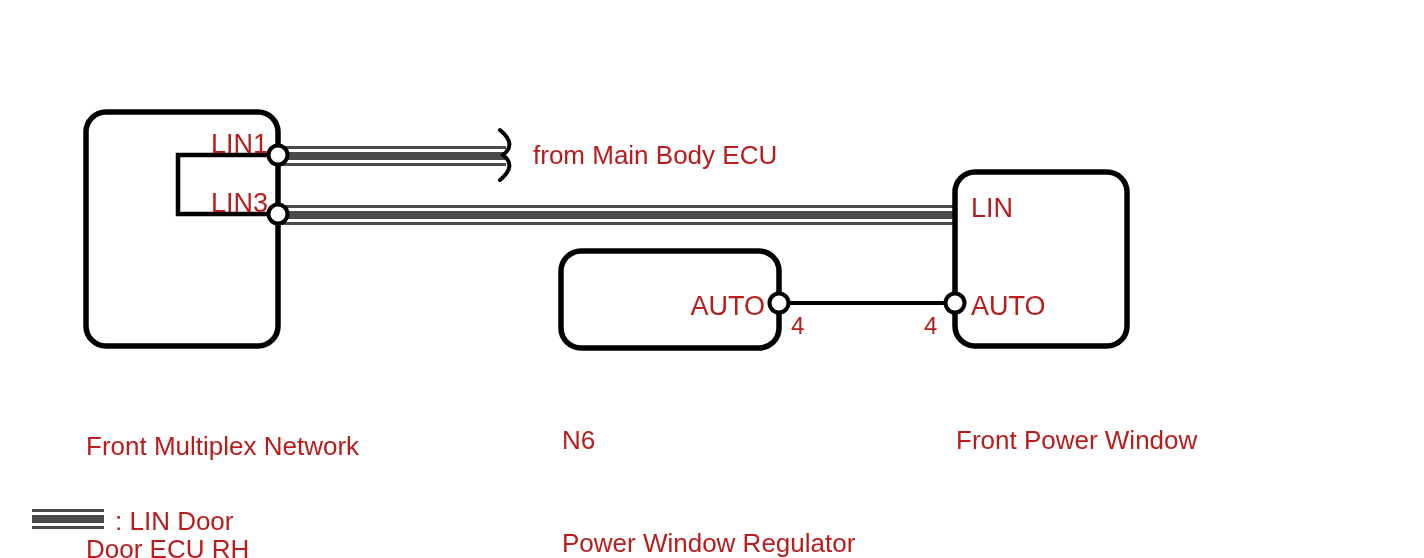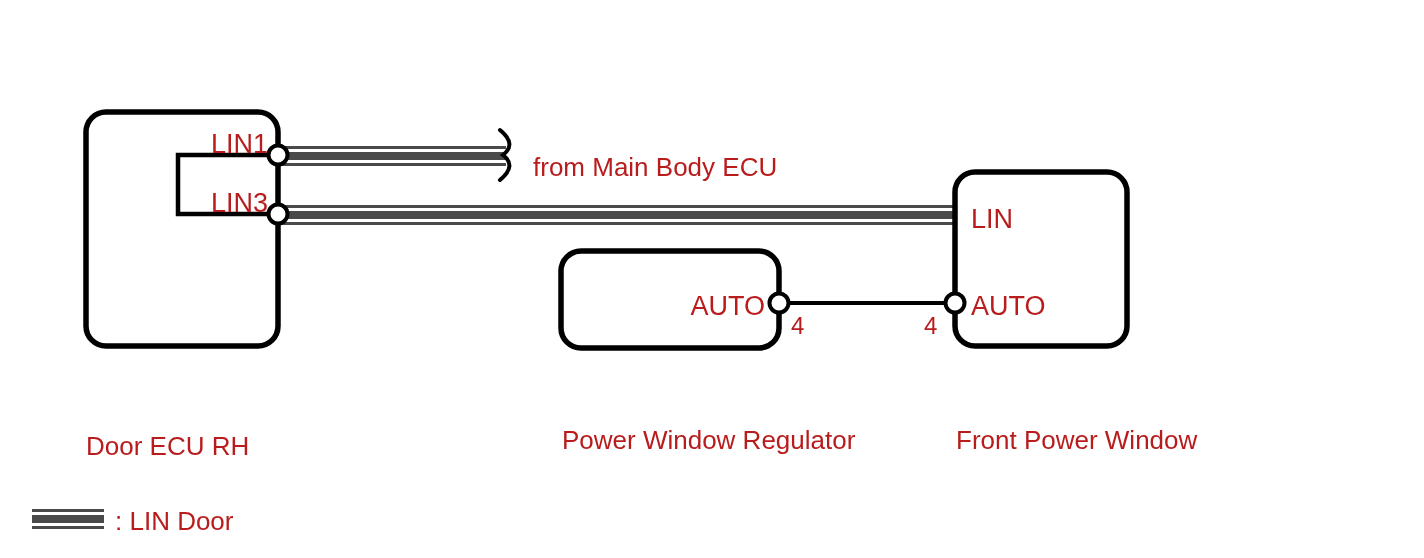--- a/index.html
+++ b/index.html
@@ -93,35 +93,37 @@
       <rect x="32" y="526" width="72" height="3" fill="#4a4a4a"></rect>
     </g>
   </svg>
 
   <div class="lbl term-label right-al" style="left:128px; top:127px; width:140px;">LIN1</div>
 
   <div class="lbl term-label right-al" style="left:128px; top:186px; width:140px;">LIN3</div>
 
   <div class="lbl term-label right-al" style="left:609px; top:289px; width:156px;">AUTO</div>
 
-  <div class="lbl term-label" style="left:971px; top:202px;">LIN</div>
+  <div class="lbl term-label" style="left:971px; top:191px;">LIN</div>
 
   <div class="lbl term-label" style="left:971px; top:289px;">AUTO</div>
 
   <div class="lbl pin-label" style="left:791px; top:310px;">4</div>
 
   <div class="lbl pin-label" style="left:924px; top:310px;">4</div>
 
-  <div class="lbl note-label" style="left:533px; top:150px;">from Main Body ECU</div>
+  <div class="lbl note-label" style="left:533px; top:138px;">from Main Body ECU</div>
 
   <div class="lbl comp-label" style="left:86px; top:360px;">
+    <div>Front Multiplex Network</div>
     <div>Door ECU RH</div>
   </div>
 
   <div class="lbl comp-label" style="left:562px; top:354px;">
+    <div>N6</div>
     <div>Power Window Regulator</div>
     
   </div>
 
   <div class="lbl comp-label" style="left:956px; top:354px;">
     <div>Front Power Window</div>
     
   </div>
 
   <div class="lbl legend-label" style="left:115px; top:504px;">: LIN Door</div>

